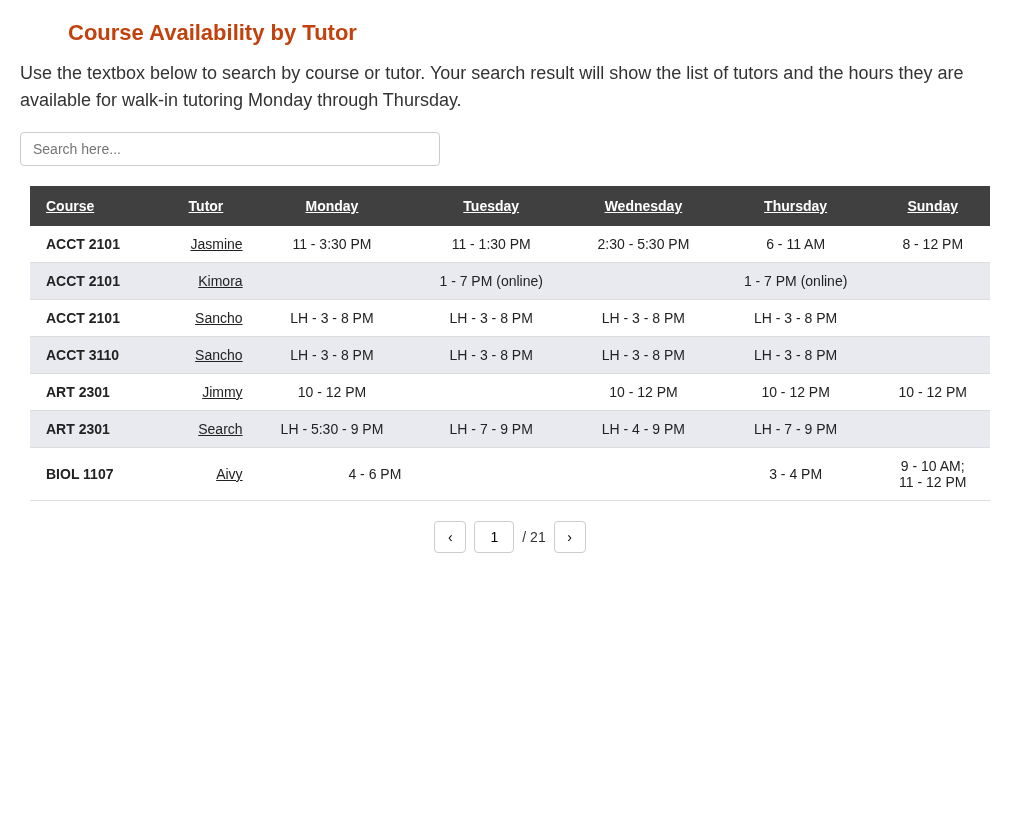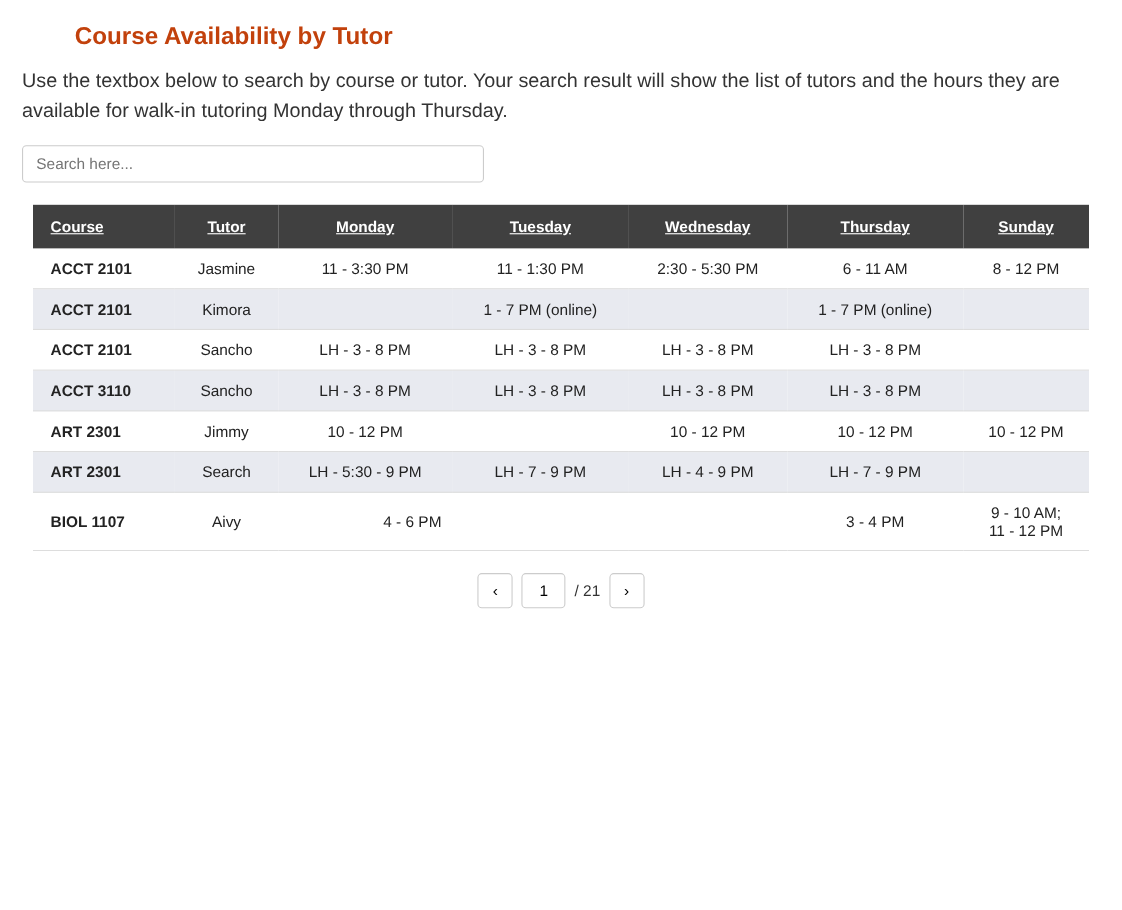--- a/index.html
+++ b/index.html
@@ -69,21 +69,22 @@
       text-align: center;
       font-size: 14px;
       border-bottom: 1px solid #ddd;
     }
     tbody td:first-child {
       text-align: left;
       padding-left: 16px;
       font-weight: bold;
     }
     tbody td:nth-child(2) {
-      text-align: center;
+      text-align: right;
+      text-decoration: underline;
     }
     .pagination {
       display: flex;
       align-items: center;
       justify-content: center;
       margin-top: 20px;
       gap: 8px;
     }
     .pagination button {
       width: 32px;

